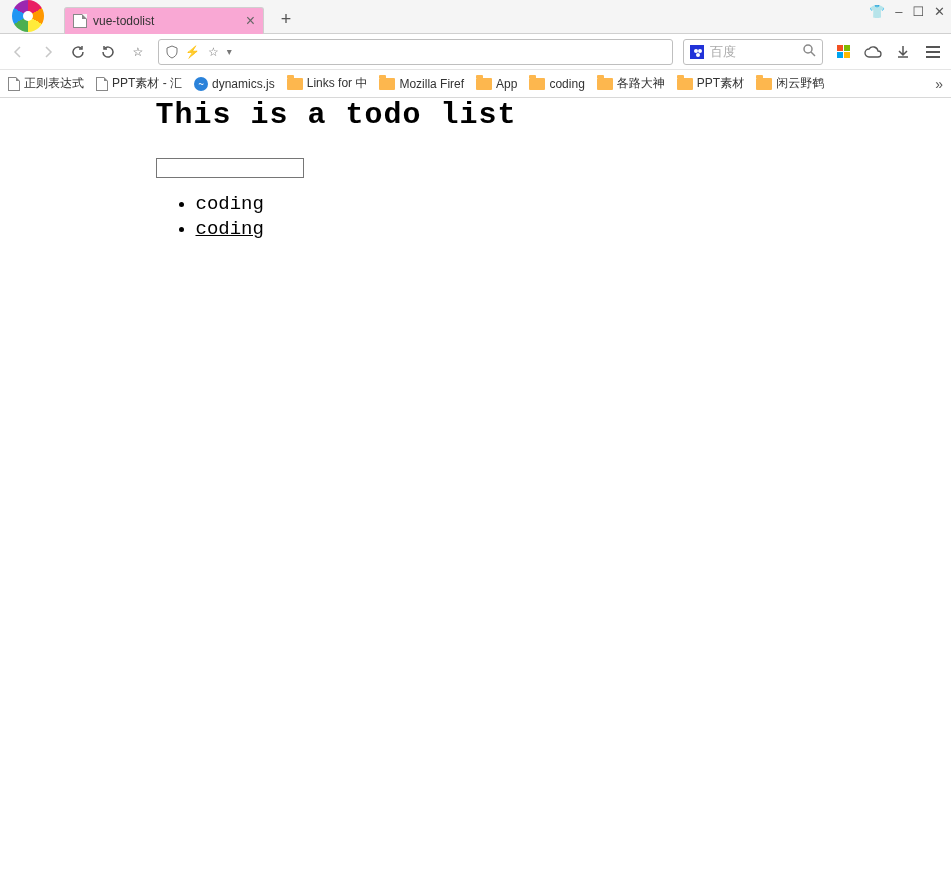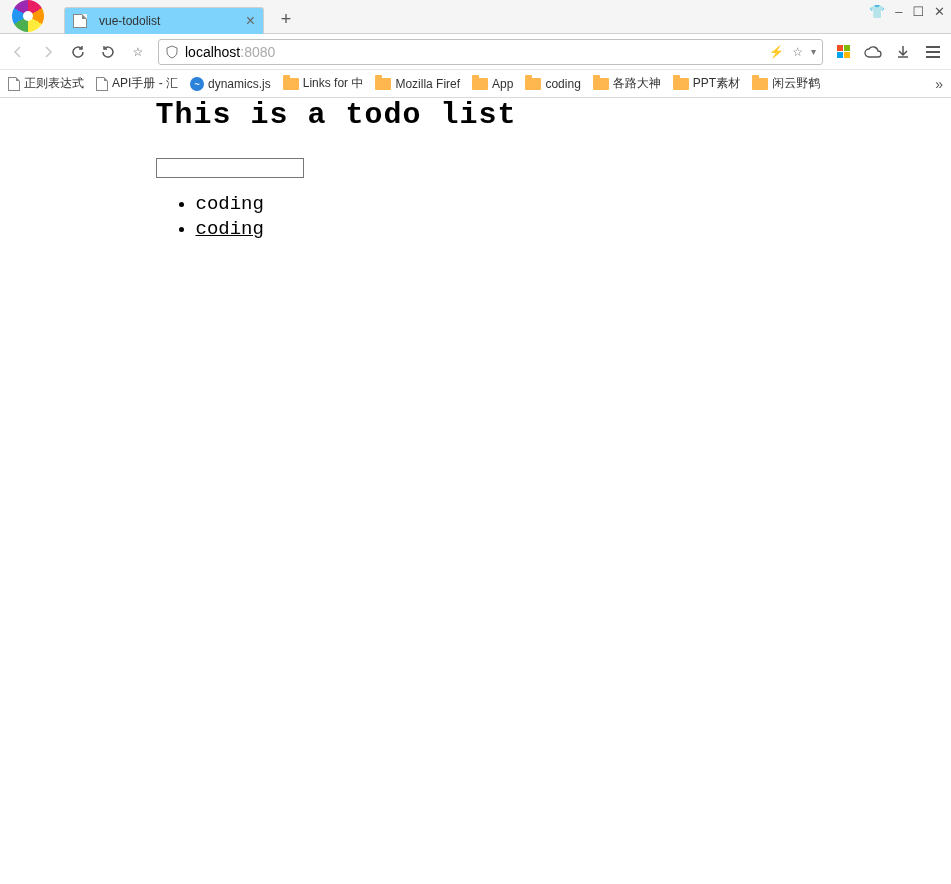--- a/index.html
+++ b/index.html
@@ -45,28 +45,28 @@
       content: "";
       position: absolute;
       top: 50%; left: 50%;
       width: 10px; height: 10px;
       background: #fff;
       border-radius: 50%;
       transform: translate(-50%, -50%);
     }
     .tab {
       height: 27px;
-      background: #7dd3fc;
+      background: #f9a8d4;
       border: 1px solid #cfcfcf;
       border-bottom: none;
       border-radius: 3px 3px 0 0;
       display: flex;
       align-items: center;
       padding: 0 8px;
-      gap: 12px;
+      gap: 6px;
       width: 200px;
       margin-left: 8px;
       margin-bottom: -1px;
     }
     .tab .page-icon {
       width: 14px; height: 14px;
       border: 1px solid #888;
       position: relative;
       background: #fff;
     }
@@ -316,30 +316,37 @@
       </svg>
   </span>
   <span class="icon-btn">☆</span>
 
   <div class="urlbar">
     <span class="url-shield">
       <svg width="14" height="14" viewBox="0 0 14 14">
           <path d="M7 1 L12 3 V7c0 3-2.5 5-5 6C4.5 12 2 10 2 7V3Z" stroke="currentColor" fill="none" stroke-width="1"></path>
         </svg>
     </span>
-    <span class="url-text">
-      <span>localhost</span><span class="dim">:8080</span>
-    </span>
     <span class="url-right">
       <span class="lightning">⚡</span>
       <span>☆</span>
       <span class="chevron">▾</span>
     </span>
   </div>
 
+  <div class="searchbar">
+    <span class="pawprint"></span>
+    <span class="placeholder">百度</span>
+    <span class="mag">
+      <svg width="14" height="14" viewBox="0 0 14 14">
+          <circle cx="6" cy="6" r="4" stroke="currentColor" fill="none" stroke-width="1.5"></circle>
+          <line x1="9" y1="9" x2="13" y2="13" stroke="currentColor" stroke-width="1.5"></line>
+        </svg>
+    </span>
+  </div>
 
   <span class="icon-btn">
     <span class="grid-icon">
         <span></span>
         <span></span>
         <span></span>
         <span></span>
       </span>
   </span>
   <span class="icon-btn">
@@ -361,21 +368,21 @@
   </span>
 </div>
 
 <div class="bookmarks" id="bm-bar">
   <span class="bm">
       <span class="page-icon"></span>
       <span>正则表达式</span>
     </span>
     <span class="bm">
       <span class="page-icon"></span>
-      <span>API手册 - 汇</span>
+      <span>PPT素材 - 汇</span>
     </span>
     <span class="bm">
       <span class="circle-icon">~</span>
       <span>dynamics.js</span>
     </span>
     <span class="bm">
       <span class="folder-icon"></span>
       <span>Links for 中</span>
     </span>
     <span class="bm">

